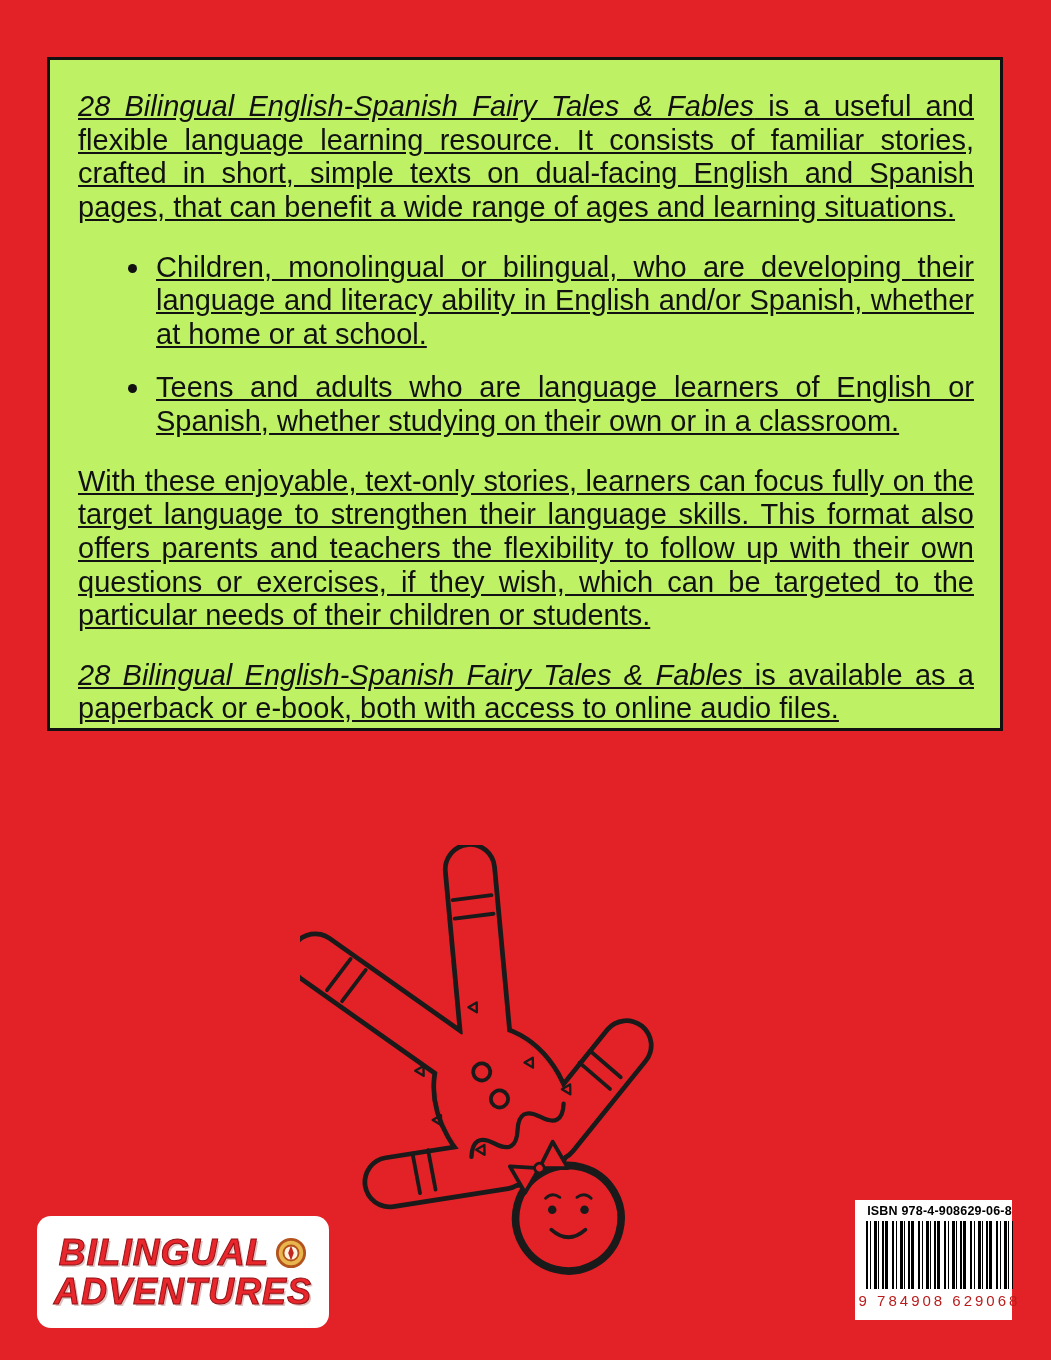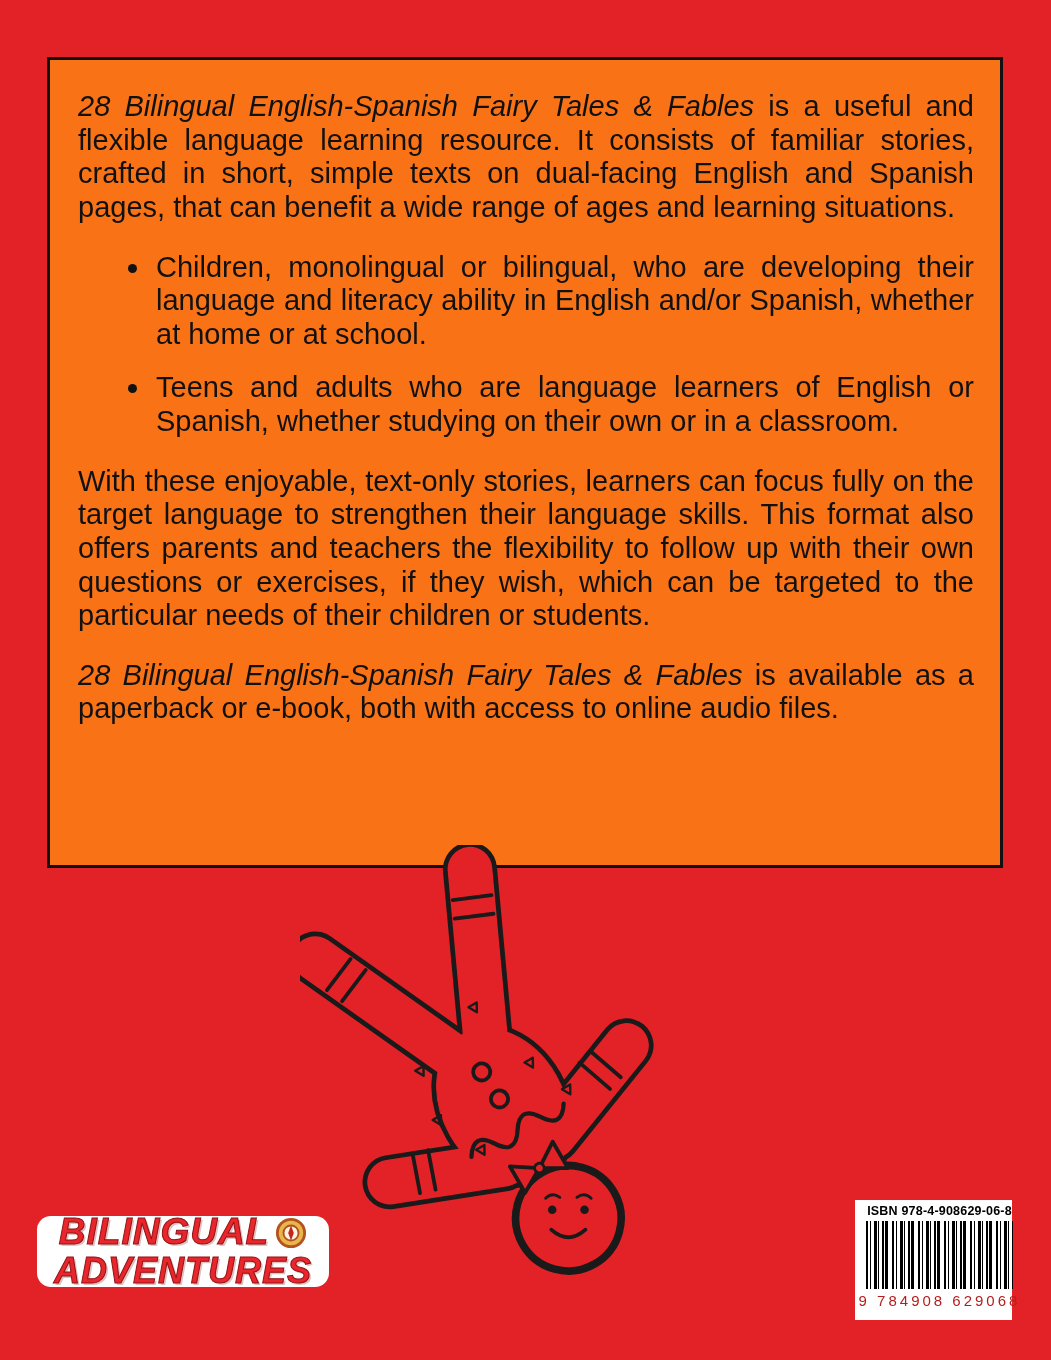--- a/index.html
+++ b/index.html
@@ -3,38 +3,38 @@
 <meta charset="utf-8">
 <title>Book Back Cover</title>
 <style>
   html,body{margin:0;padding:0;}
   body{
     width:1051px;height:1360px;position:relative;overflow:hidden;
     background:#e32227;
     font-family:"Liberation Sans","DejaVu Sans",sans-serif;
   }
   .text-box{
-    position:absolute;left:47px;top:57px;width:956px;height:811px;
-    box-sizing:border-box;background:#f97316;border:3px solid #111111;
+    position:absolute;left:47px;top:57px;width:956px;height:674px;
+    box-sizing:border-box;background:#bef264;border:3px solid #111111;
     padding:30px 26px 26px 28px;
-    color:#111111;font-size:29px;line-height:1.16;text-align:justify;
+    color:#111111;font-size:29px;line-height:1.16;text-align:justify;text-decoration:underline;
   }
   .text-box p{margin:0 0 26px 0;}
   .text-box p:last-child{margin-bottom:16px;}
   .text-box em{font-style:italic;}
   .blurb-bullets{margin:0 0 26px 0;padding:0 0 0 74px;list-style:disc;}
   .blurb-bullets li{margin:0 0 20px 0;padding-left:4px;}
   .blurb-bullets li:last-child{margin-bottom:0;}
 
   .gingerbread{
     position:absolute;left:300px;top:845px;width:380px;height:494px;
   }
 
   .logo{
-    position:absolute;left:37px;top:1216px;width:292px;height:71px;
+    position:absolute;left:37px;top:1216px;width:292px;height:112px;
     background:#ffffff;border-radius:14px;
     display:flex;flex-direction:column;align-items:center;justify-content:center;
     gap:0px;
   }
   .logo-line{
     display:flex;align-items:center;gap:6px;
     font-weight:bold;font-style:italic;
     font-size:37px;letter-spacing:1px;line-height:1.05;
     color:#e8262b;
     -webkit-text-stroke:1px #8e1013;

